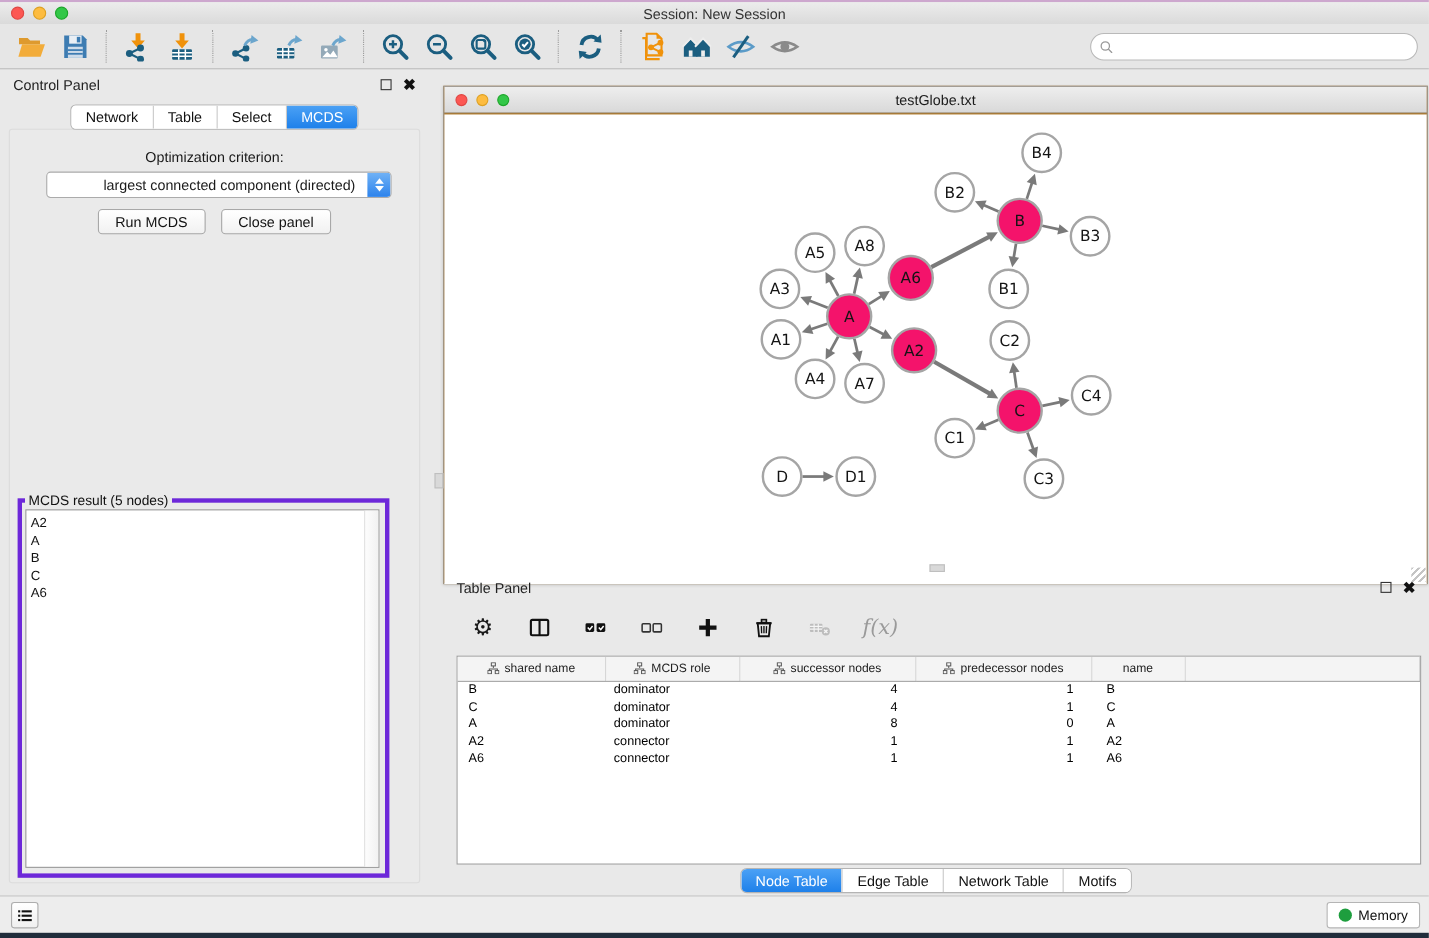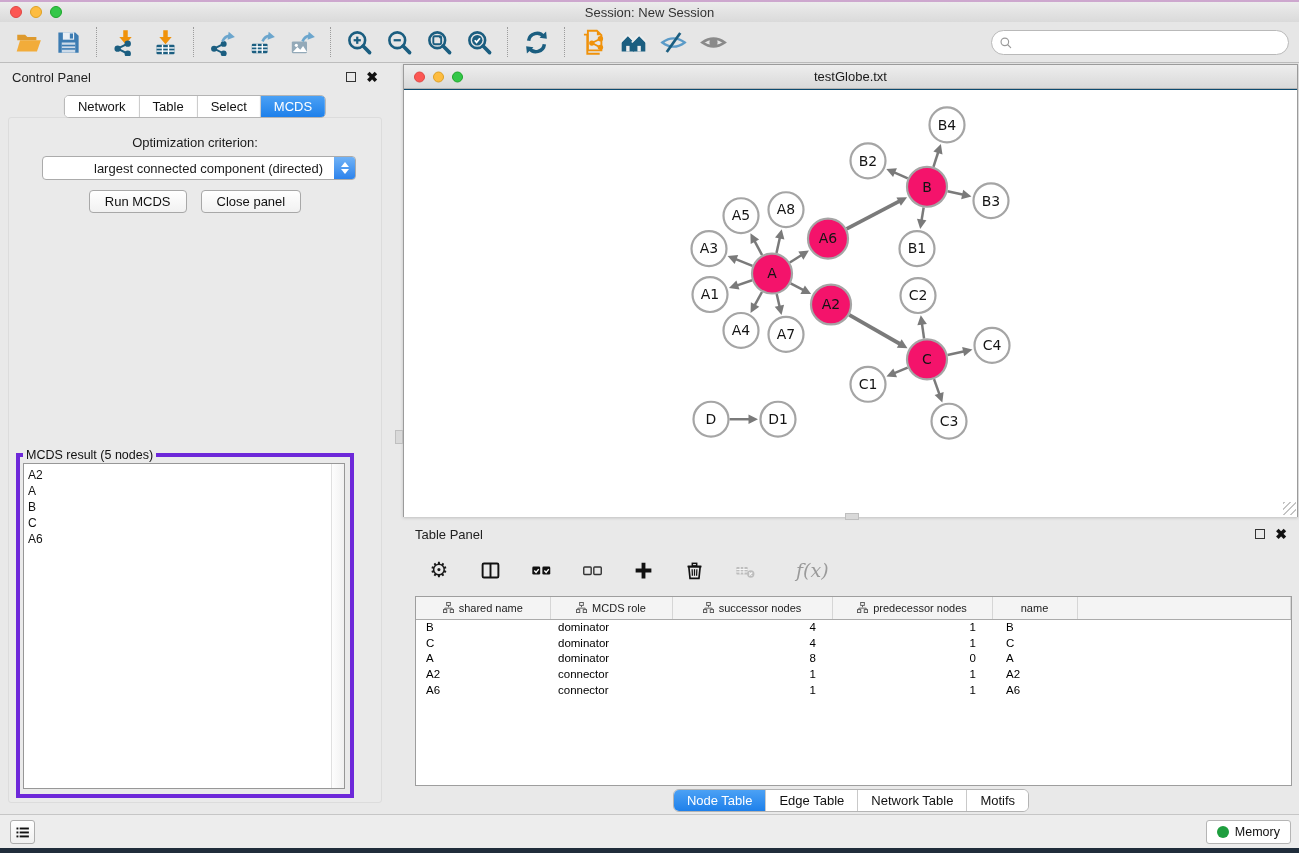--- a/index.html
+++ b/index.html
@@ -60,22 +60,22 @@
                    border:4px solid #6d28d9; font-size:12.5px; color:#111; }
   #mcds-fieldset legend { margin-left:3px; padding:0 3px; font-size:12.5px; }
   #result-list { position:absolute; left:3px; right:5px; top:1px; bottom:5px; background:#fff;
                  border:1px solid #979797; overflow:hidden; }
   .result-scrollbar { position:absolute; right:0; top:0; bottom:0; width:13px;
                       background:linear-gradient(90deg,#FDFDFD,#F1F1F1); border-left:1px solid #E0E0E0; }
   .result-item { font-size:12px; line-height:16px; padding-left:4px; }
   #result-items { padding-top:3px; }
 
   
-  #network-window { position:absolute; left:403px; top:64px; width:895px; height:453px;
-                    border:1px solid #9B9B9B; background:#0c4a6e; box-shadow:0 1px 3px rgba(0,0,0,0.18); }
+  #network-window { position:absolute; left:403px; top:78px; width:895px; height:453px;
+                    border:1px solid #9B9B9B; background:#a16207; box-shadow:0 1px 3px rgba(0,0,0,0.18); }
   .nw-titlebar { position:relative; height:24px; background:linear-gradient(#EEEEEE,#D9D9D9);
                  border-bottom:1px solid #B3B3B3; display:flex; align-items:center; justify-content:center; font-size:13px; }
   .nw-titlebar .lights { left:10px; }
   .nw-titlebar .light { width:11px; height:11px; }
   .nw-canvas { position:absolute; left:0; top:25px; width:893px; height:427px; background:#fff; }
   #graph-svg { width:100%; height:100%; display:block; }
   #resize-grip { position:absolute; right:1px; bottom:1px; width:13px; height:13px;
                  background:repeating-linear-gradient(135deg,#C4C4C4 0 1.5px,transparent 1.5px 4.5px); }
 
   
@@ -594,21 +594,21 @@
  <g stroke="#fff" stroke-width="1.2">
             <line x1="1.5" y1="10.833333333333334" x2="14.5" y2="10.833333333333334"></line>
  <line x1="1.5" y1="13.666666666666668" x2="14.5" y2="13.666666666666668"></line>
  <line x1="5.833333333333333" y1="8" x2="5.833333333333333" y2="16.5"></line>
             <line x1="10.166666666666666" y1="8" x2="10.166666666666666" y2="16.5"></line>
           </g>
           <circle cx="18" cy="16" r="4.2" fill="#9A9A9A"></circle>
           <path d="M16.3 14.3 l3.4 3.4 M19.7 14.3 l-3.4 3.4" stroke="#fff" stroke-width="1.5"></path>
         </svg>
       </button>
-      <button class="tp-icon disabled" style="width: auto; margin-left: 12px;">
+      <button class="tp-icon disabled" style="width: auto;">
         <span class="fx-text">f(x)</span>
       </button>
     </div>
   <div id="node-table-wrap">
     <table id="node-table">
       <colgroup>
         <col style="width:134px">
           <col style="width:122px">
           <col style="width:160px">
         <col style="width:160px">

